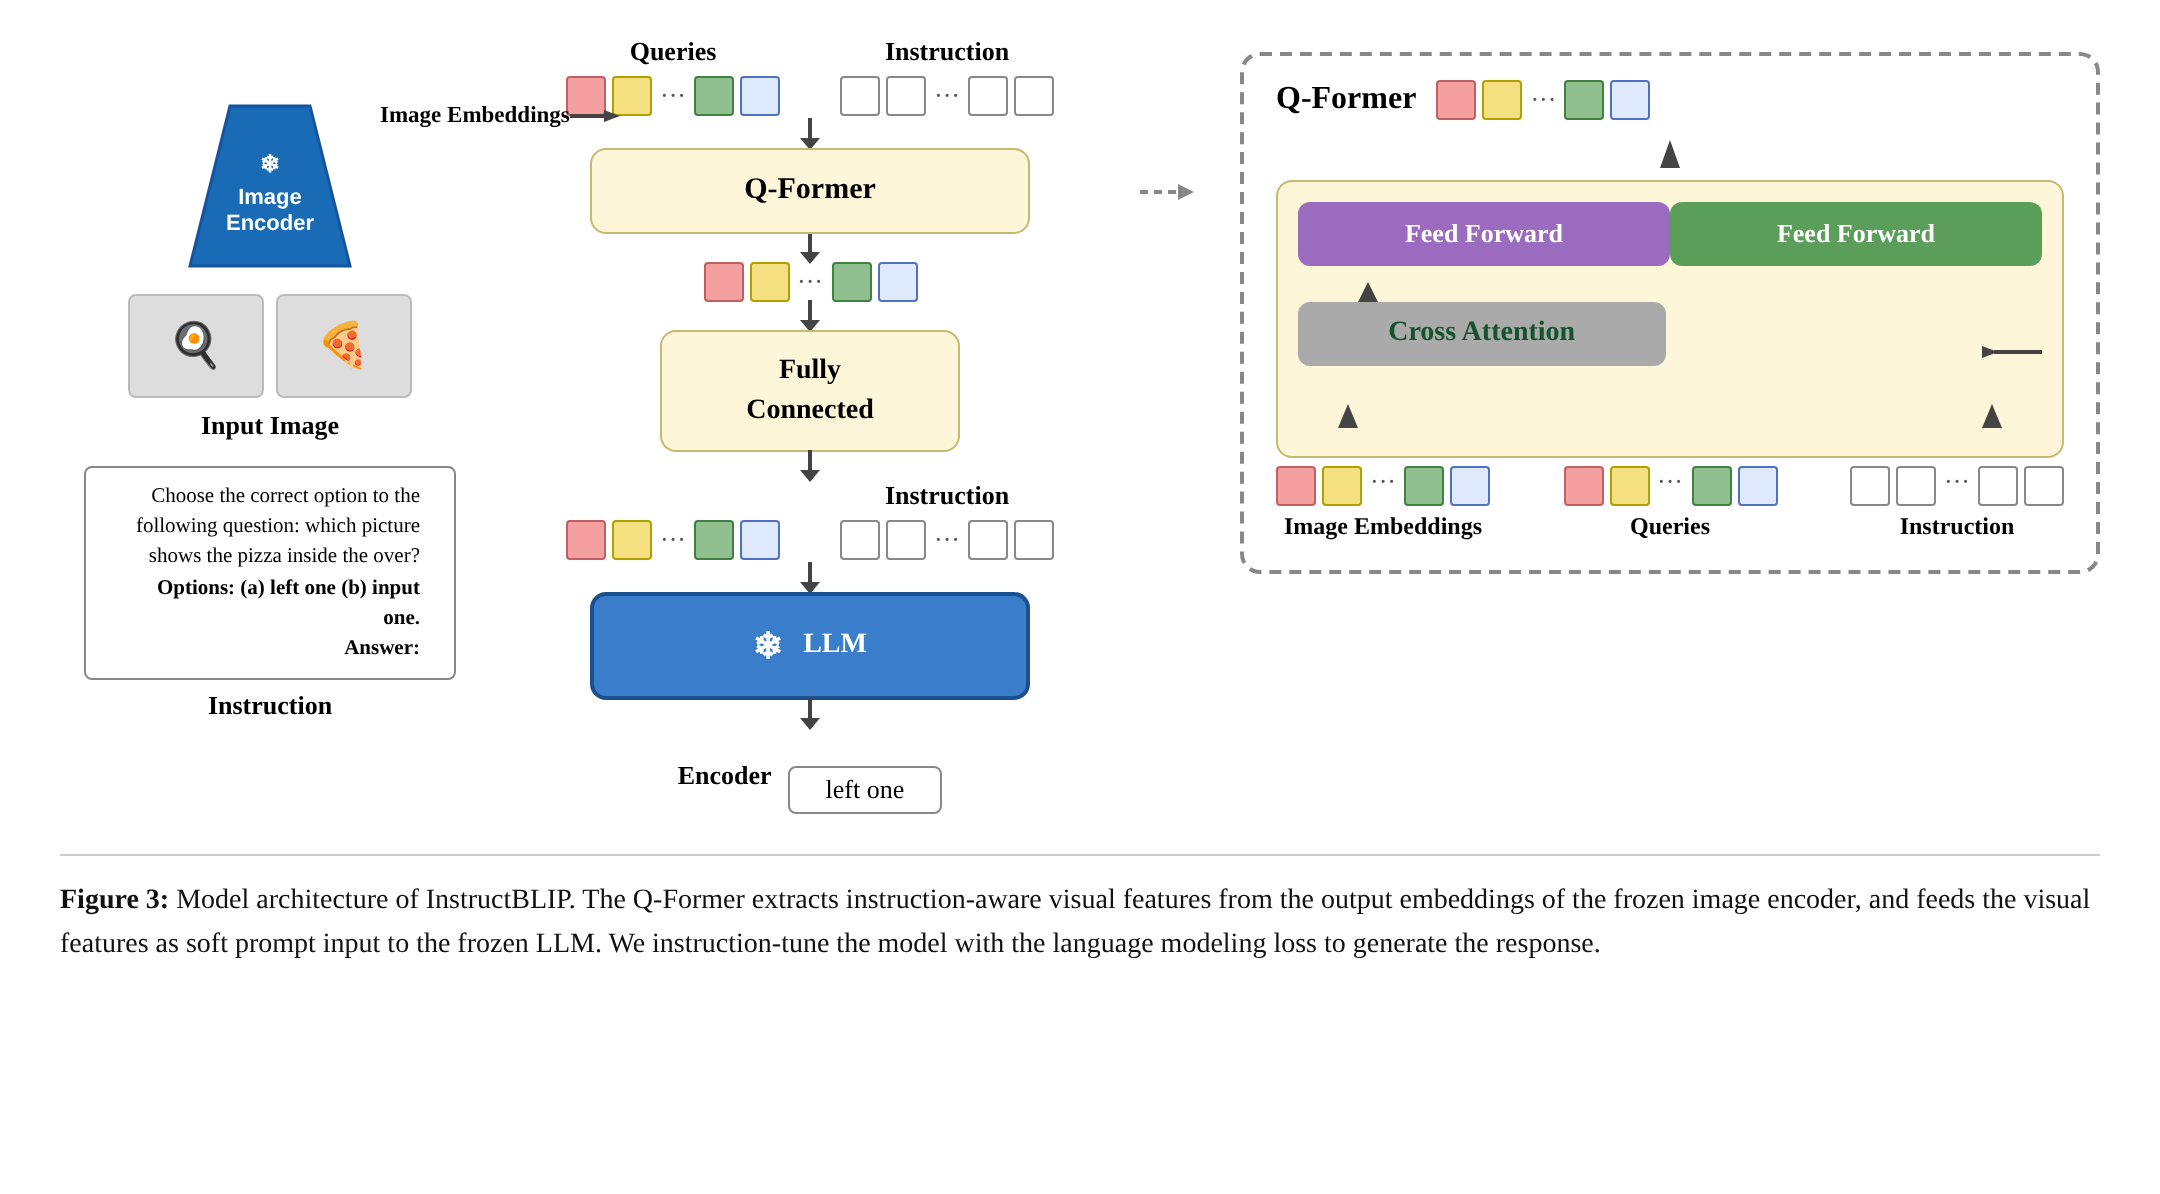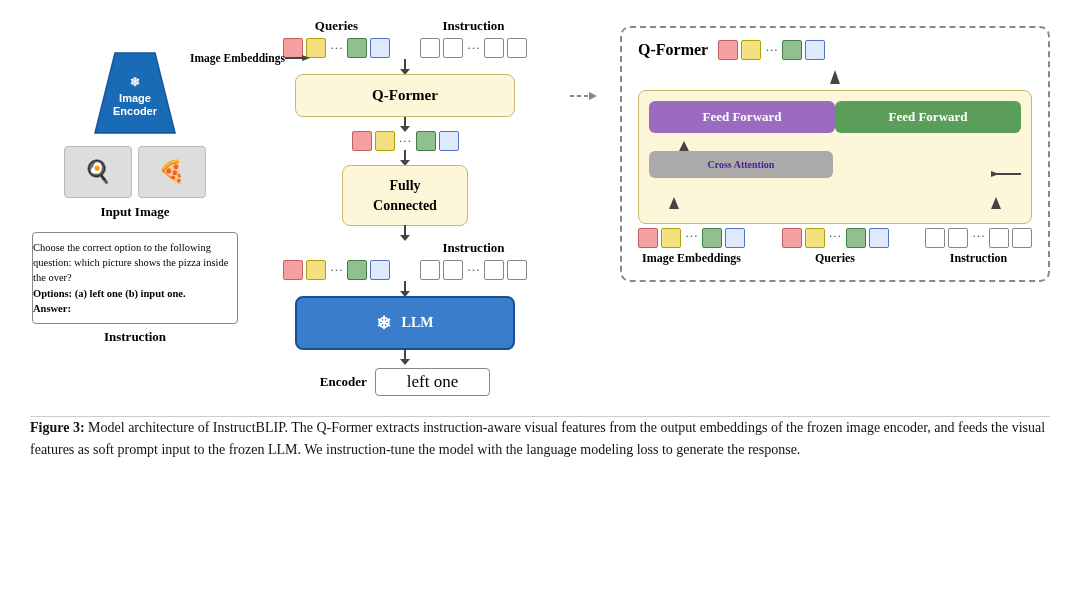--- a/index.html
+++ b/index.html
@@ -50,26 +50,27 @@
     }
     .input-image-label {
       font-size: 13px;
       font-weight: bold;
       margin-top: 6px;
       text-align: center;
     }
     .instruction-box {
       border: 1px solid #888;
       border-radius: 4px;
-      padding: 7px 0;
+      padding: 7px 17px;
       font-size: 10.5px;
-      width: 206px;
+      width: 186px;
       margin-top: 12px;
       line-height: 1.45;
       background: #fff;
+      text-align: right;
     }
     .instruction-box .bold { font-weight: bold; }
     .instruction-label {
       font-size: 13px;
       font-weight: bold;
       text-align: center;
       margin-top: 5px;
     }
 
     
@@ -134,21 +135,21 @@
       flex-direction: row;
       gap: 3px;
       align-items: center;
       margin: 0 auto;
     }
 
     .fully-connected-box {
       background: #fdf6d8;
       border: 1.5px solid #c8b870;
       border-radius: 8px;
-      width: 126px;
+      width: 150px;
       text-align: center;
       font-size: 14px;
       font-weight: bold;
       padding: 10px 10px;
       margin: 0 auto;
       line-height: 1.4;
     }
 
     .instruction-bottom-row {
       display: flex;
@@ -181,23 +182,24 @@
       display: flex;
       flex-direction: row;
       align-items: center;
       gap: 8px;
       margin-top: 4px;
     }
     .response-label { font-size: 13px; font-weight: bold; }
     .response-box {
       border: 1.5px solid #888;
       border-radius: 4px;
-      padding: 3px 31px;
-      font-size: 17px;
+      padding: 3px 18px;
+      font-size: 13px;
       background: #fff;
+      margin-top: 15px;
     }
 
     
     .right-panel {
       flex: 1;
       border: 2px dashed #888;
       border-radius: 10px;
       padding: 12px 16px 14px 16px;
       margin-left: 20px;
       margin-top: 8px;
@@ -243,23 +245,23 @@
       color: white;
       padding: 8px 6px;
     }
     .ff-purple { background: #9b6bbf; }
     .ff-green-dark { background: #5a9e5a; }
 
     .cross-attention-box {
       background: #aaaaaa;
       border-radius: 6px;
       text-align: center;
-      font-size: 10px;
-      font-weight: bold;
-      color: #4c1d95;
+      font-size: 14px;
+      font-weight: bold;
+      color: #14532d;
       padding: 8px 10px;
       width: 55%;
       margin-bottom: 8px;
     }
     .self-attention-box {
       background: #d4874e;
       border-radius: 6px;
       text-align: center;
       font-size: 14px;
       font-weight: bold;
@@ -283,20 +285,21 @@
     }
     .bottom-input-label {
       font-size: 12px;
       font-weight: bold;
       text-align: center;
     }
 
     
     .caption-area {
       margin-top: 20px;
+      padding-top: 12px;
       border-top: 1px solid #ccc;
       font-size: 14px;
       line-height: 1.55;
       color: #111;
     }
     .caption-bold { font-weight: bold; }
 
     
     .mid-arrow {
       height: 14px;

